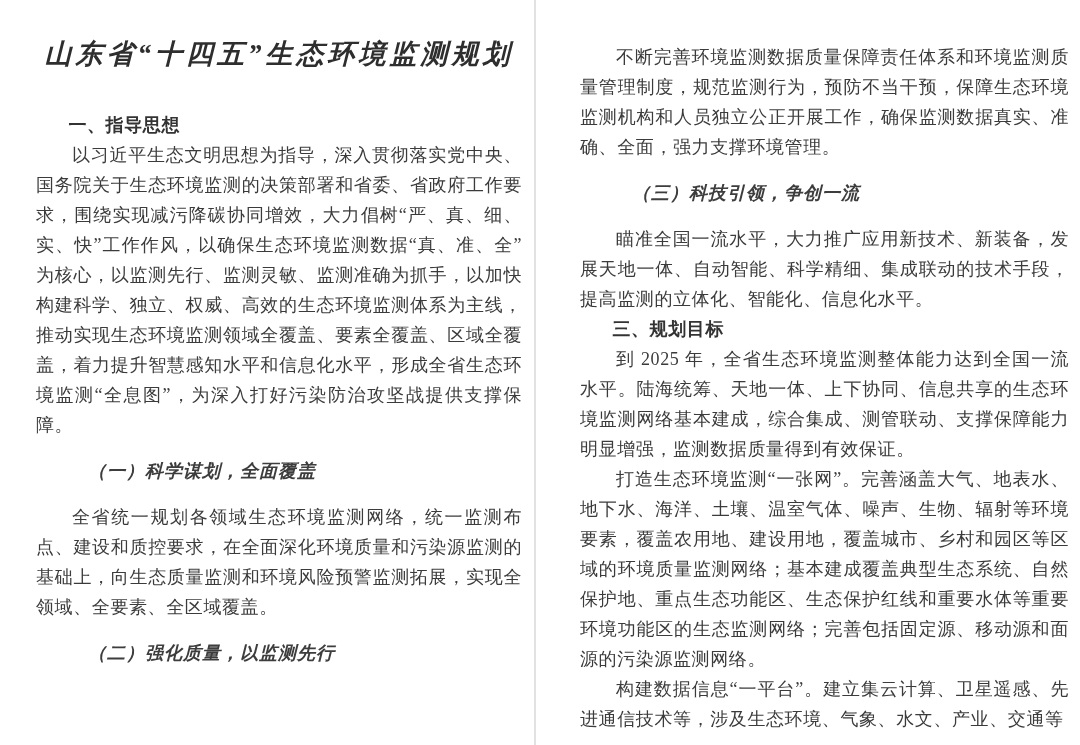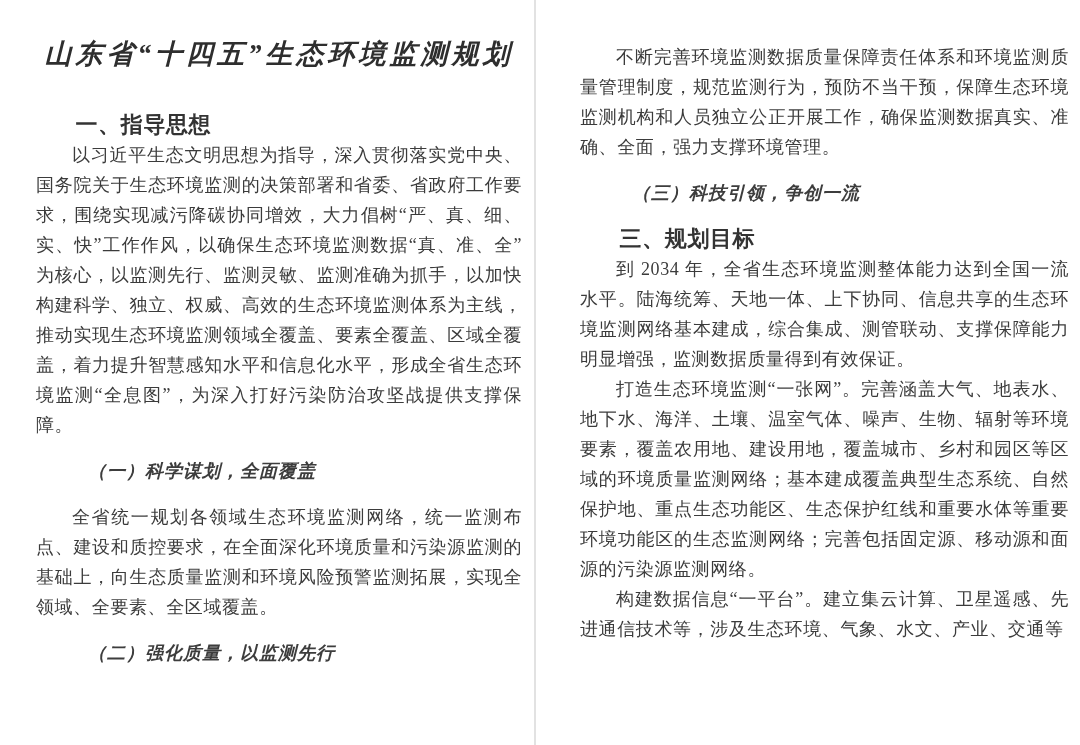--- a/index.html
+++ b/index.html
@@ -59,21 +59,21 @@
     margin: 0;
     font-size: 18px;
     line-height: 30px;
     text-align: justify;
     text-indent: 2em;
     letter-spacing: 0.6px;
     color: #3b3b3b;
   }
   .heading {
     margin: 0;
-    font-size: 22px;
+    font-size: 18px;
     line-height: 30px;
     font-weight: bold;
     font-family: "Liberation Sans", sans-serif;
     color: #333333;
     text-indent: 1.8em;
     letter-spacing: 0.6px;
   }
   .subheading {
     margin: 16px;
     font-size: 18px;
@@ -97,19 +97,20 @@
     <h3 class="subheading">（一）科学谋划，全面覆盖</h3>
     <p class="para">全省统一规划各领域生态环境监测网络，统一监测布点、建设和质控要求，在全面深化环境质量和污染源监测的基础上，向生态质量监测和环境风险预警监测拓展，实现全领域、全要素、全区域覆盖。</p>
     <h3 class="subheading">（二）强化质量，以监测先行</h3>
   </div>
 
   <div class="divider"></div>
 
   <div class="page page-right">
     <p class="para">不断完善环境监测数据质量保障责任体系和环境监测质量管理制度，规范监测行为，预防不当干预，保障生态环境监测机构和人员独立公正开展工作，确保监测数据真实、准确、全面，强力支撑环境管理。</p>
     <h3 class="subheading">（三）科技引领，争创一流</h3>
+    <p class="para">瞄准全国一流水平，大力推广应用新技术、新装备，发展天地一体、自动智能、科学精细、集成联动的技术手段，提高监测的立体化、智能化、信息化水平。</p>
     <h2 class="heading">三、规划目标</h2>
-    <p class="para">到 2034 年，全省生态环境监测整体能力达到全国一流水平。陆海统筹、天地一体、上下协同、信息共享的生态环境监测网络基本建成，综合集成、测管联动、支撑保障能力明显增强，监测数据质量得到有效保证。</p>
+    <p class="para">到 2025 年，全省生态环境监测整体能力达到全国一流水平。陆海统筹、天地一体、上下协同、信息共享的生态环境监测网络基本建成，综合集成、测管联动、支撑保障能力明显增强，监测数据质量得到有效保证。</p>
     <p class="para">打造生态环境监测“一张网”。完善涵盖大气、地表水、地下水、海洋、土壤、温室气体、噪声、生物、辐射等环境要素，覆盖农用地、建设用地，覆盖城市、乡村和园区等区域的环境质量监测网络；基本建成覆盖典型生态系统、自然保护地、重点生态功能区、生态保护红线和重要水体等重要环境功能区的生态监测网络；完善包括固定源、移动源和面源的污染源监测网络。</p>
     <p class="para">构建数据信息“一平台”。建立集云计算、卫星遥感、先进通信技术等，涉及生态环境、气象、水文、产业、交通等</p>
   </div>
 
 </div>
 
 </body></html>

